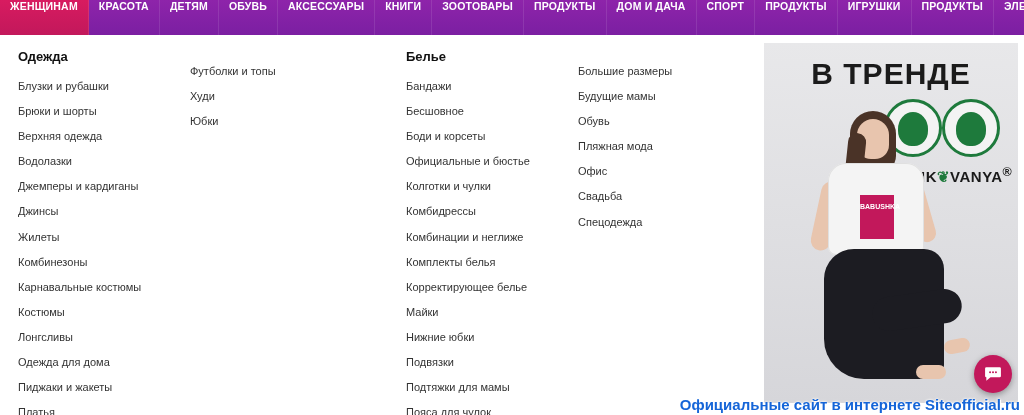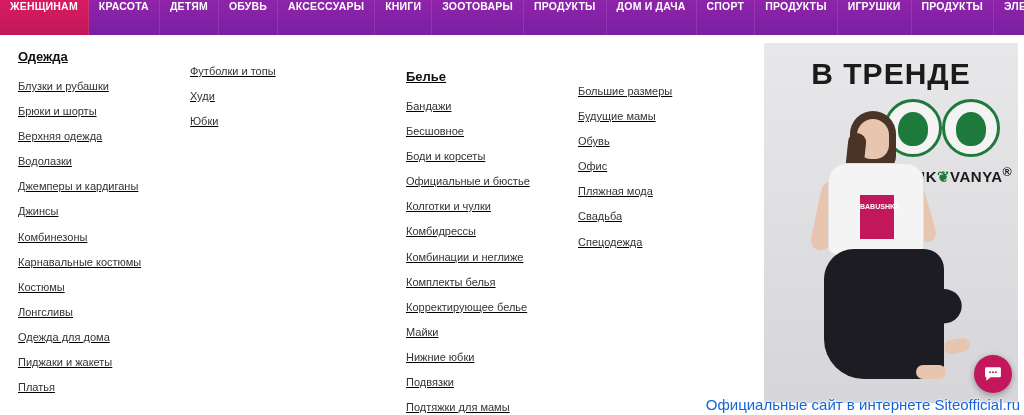--- a/index.html
+++ b/index.html
@@ -44,21 +44,20 @@
 
   
   .mega {
     position: relative;
     display: flex;
     padding: 14px 0 0 0;
     height: 380px;
   }
   .col-group {
     display: flex;
-    text-decoration: underline;
   }
   .menu-col {
     width: 190px;
     padding-left: 18px;
   }
   .menu-col.narrow { width: 190px; padding-left: 0; }
   .col-title {
     font-size: 13px;
     font-weight: bold;
     color: #111111;
@@ -68,21 +67,21 @@
   .menu-link {
     display: block;
     font-size: 11px;
     color: #333333;
     text-decoration: none;
     margin-bottom: 13px;
     line-height: 1.1;
     cursor: pointer;
   }
 
-  .group-b { margin-left: 8px; margin-top: 20px; }
+  .group-b { margin-left: 8px; }
 
   
   .banner {
     position: absolute;
     right: 6px;
     top: 8px;
     width: 254px;
     height: 360px;
     background: linear-gradient(#e8e8ea, #d6d6da);
     overflow: hidden;
@@ -226,21 +225,21 @@
     background: #e8c5ae;
     border-radius: 8px;
   }
 
   
   .watermark {
     position: absolute;
     right: 4px;
     bottom: 2px;
     font-size: 15px;
-    font-weight: normal;
+    font-weight: bold;
     color: #1565d8;
     text-shadow: 0 0 2px #ffffff, 0 0 3px #ffffff, 1px 1px 0 #ffffff;
     white-space: nowrap;
   }
 
   
   .chat-btn {
     position: absolute;
     right: 12px;
     bottom: 22px;
@@ -309,20 +308,21 @@
 
     <div class="col-group">
       <div class="menu-col">
         <div class="col-title">Одежда</div>
         <a class="menu-link">Блузки и рубашки</a>
         <a class="menu-link">Брюки и шорты</a>
         <a class="menu-link">Верхняя одежда</a>
         <a class="menu-link">Водолазки</a>
         <a class="menu-link">Джемперы и кардиганы</a>
         <a class="menu-link">Джинсы</a>
+        <a class="menu-link">Жилеты</a>
         <a class="menu-link">Комбинезоны</a>
         <a class="menu-link">Карнавальные костюмы</a>
         <a class="menu-link">Костюмы</a>
         <a class="menu-link">Лонгсливы</a>
         <a class="menu-link">Одежда для дома</a>
         <a class="menu-link">Пиджаки и жакеты</a>
         <a class="menu-link">Платья</a>
 
       </div>
       <div class="menu-col narrow">
@@ -350,22 +350,22 @@
         <a class="menu-link">Подвязки</a>
         <a class="menu-link">Подтяжки для мамы</a>
         <a class="menu-link">Пояса для чулок</a>
 
       </div>
       <div class="menu-col narrow">
         <div class="col-title placeholder"></div>
         <a class="menu-link">Большие размеры</a>
         <a class="menu-link">Будущие мамы</a>
         <a class="menu-link">Обувь</a>
+        <a class="menu-link">Пляжная мода</a>
         <a class="menu-link">Офис</a>
-        <a class="menu-link">Пляжная мода</a>
         <a class="menu-link">Свадьба</a>
         <a class="menu-link">Спецодежда</a>
       </div>
     </div>
 
     <div class="banner">
       <div class="banner-title">В ТРЕНДЕ</div>
 
       <div class="logo-wrap">
         <div class="logo-circles">

